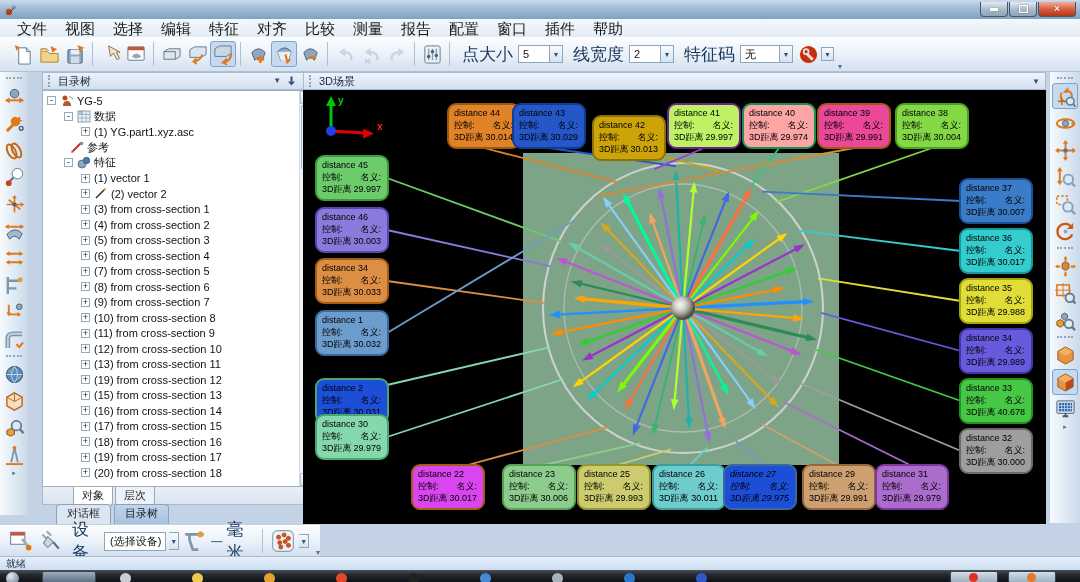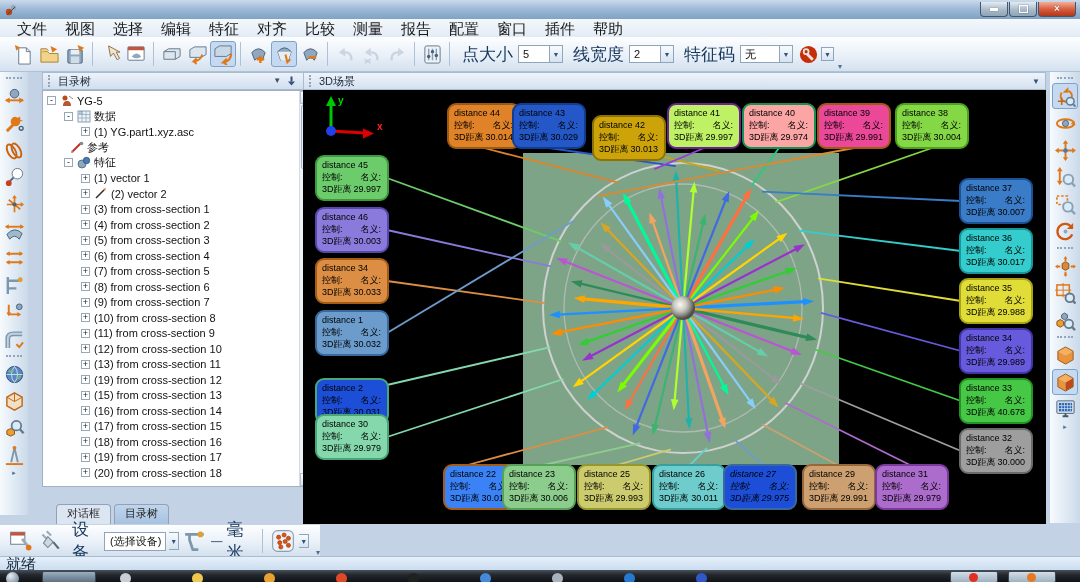--- a/index.html
+++ b/index.html
@@ -100,21 +100,21 @@
   .dlabel .l2,.dlabel .l3{display:flex;justify-content:space-between;padding-right:2px;}
   
   .toolbar-device{position:absolute;left:0;top:524px;width:312px;height:32px;
     background:linear-gradient(#FDFEFF,#E9F0F8 55%,#D2DFEE);border-top:1px solid #C6D3E2;
     display:flex;align-items:center;padding-left:8px;font-size:11.5px;color:#17375E;gap:3px;}
   .toolbar-device .ico svg{width:24px;height:24px;}
   .dev-dd{width:78px;height:17px;background:#fff;border:1px solid #8FA5BC;
     display:flex;align-items:center;padding-left:5px;font-size:11px;color:#111;}
   .statusbar{position:absolute;left:0;top:556px;right:0;height:14px;
     background:linear-gradient(#E6F0FA,#CBDDF0);border-top:1px solid #A8BCD0;
-    font-size:15px;color:#14283C;padding-left:6px;line-height:14px;box-sizing:border-box;}
+    font-size:10px;color:#14283C;padding-left:6px;line-height:14px;box-sizing:border-box;}
   .taskbar{position:absolute;left:0;top:570px;right:0;height:12px;overflow:hidden;
     background:linear-gradient(#4A5158,#23282E 40%,#101317);}
   .tb-orb{position:absolute;top:2px;width:13px;height:13px;border-radius:50%;
     background:radial-gradient(circle at 35% 30%,#E8Eef2,#8FA0AE 60%,#5A6A76);}
   .tb-app{position:absolute;top:1px;height:12px;border-radius:2px;
     background:linear-gradient(#9AAEC0,#5F7183);border:1px solid #3A454E;box-sizing:border-box;}
   .tb-dot{position:absolute;top:3px;width:11px;height:11px;border-radius:50%;}
 </style>
 </head>
 <body>
@@ -635,20 +635,24 @@
           <span>(20) from cross-section 18</span>
         </div>
       </div>
     <div class="vscroll">
       <div class="scroll-btn">▲</div>
       <div class="scroll-track">
           <div class="scroll-thumb"></div>
         </div>
       <div class="scroll-btn">▼</div>
     </div>
+  </div>
+  <div class="inner-tabs">
+    <span class="itab active">对象</span>
+    <span class="itab">层次</span>
   </div>
   <div class="outer-tabs">
     <span class="otab">对话框</span>
     <span class="otab active">目录树</span>
   </div>
 </div>
 
 <div class="viewport">
   <div class="vp-header">
     <span class="panel-grip"></span>
@@ -993,21 +997,21 @@
         <div class="l1">distance 32</div>
         <div class="l2">
           <span>控制:</span>
           <span>名义:</span>
         </div>
         <div class="l3">
           <span>3D距离</span>
           <span>30.000</span>
         </div>
       </div>
-      <div class="dlabel" style="left: 140px; top: 374px; background: #3b82f6; border-color: rgb(164, 92, 20);">
+      <div class="dlabel" style="left: 108px; top: 374px; background: #d946ef; border-color: rgb(164, 92, 20);">
         <div class="l1">distance 22</div>
         <div class="l2">
           <span>控制:</span>
           <span>名义:</span>
         </div>
         <div class="l3">
           <span>3D距离</span>
           <span>30.017</span>
         </div>
       </div>

